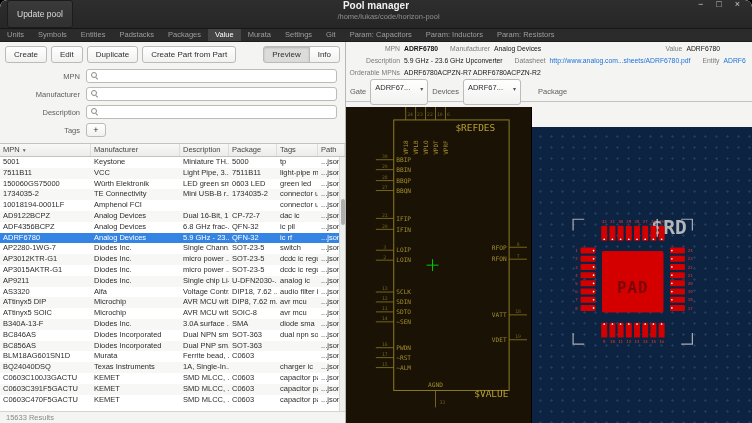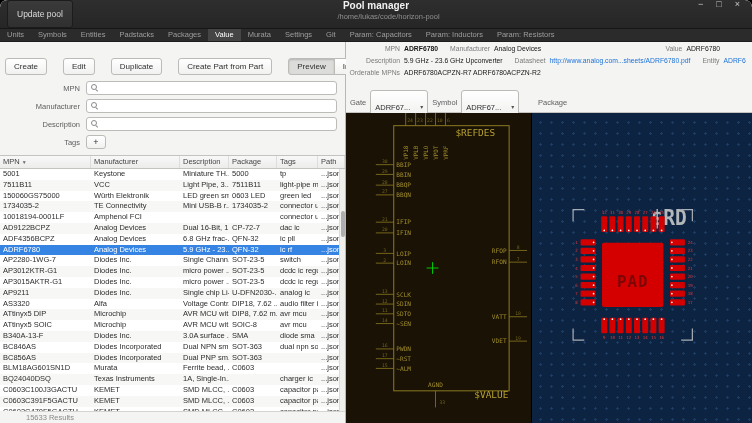--- a/index.html
+++ b/index.html
@@ -25,21 +25,21 @@
           display:flex;align-items:center;overflow:hidden;}
   .tab{font-size:7.5px;color:#9d9d9d;padding:0 7px;line-height:12px;white-space:nowrap;cursor:default;}
   .tab.active{background:#454545;color:#ffffff;}
 
   
   .main{flex:1;display:flex;min-height:0;}
   .left-pane{width:346px;flex:none;border-right:1px solid #b9b7b4;display:flex;flex-direction:column;background:#f4f4f3;min-height:0;}
   .right-pane{flex:1;display:flex;flex-direction:column;min-width:0;background:#f4f4f3;}
 
   
-  .toolbar{flex:none;display:flex;align-items:center;gap:16px;padding:4px 5px;margin-top:12px;}
+  .toolbar{flex:none;display:flex;align-items:center;gap:4px;padding:4px 5px;}
   .btn{font-size:8px;color:#2f2f2f;background:linear-gradient(#ffffff,#f1f1f0);
        border:1px solid #bdbbb7;border-radius:3px;padding:3px 8px;white-space:nowrap;cursor:default;}
   .linked{margin-left:auto;display:flex;}
   .linked .btn{border-radius:0;margin-left:-1px;}
   .linked .btn:first-child{border-radius:3px 0 0 3px;margin-left:0;}
   .linked .btn:last-child{border-radius:0 3px 3px 0;}
   .btn.active{background:#dcdcda;box-shadow:inset 0 1px 2px rgba(0,0,0,.18);}
 
   
   .filters{flex:none;padding:2px 8px 6px 0;display:flex;flex-direction:column;gap:4px;}
@@ -64,46 +64,46 @@
   .th .sort{font-size:5px;color:#666;}
   .tbody{flex:1;overflow:hidden;}
   .tr{height:10.8px;cursor:default;}
   .tr:nth-child(even){background:#f7f7f6;}
   .tr.sel{background:var(--accent);}
   .tr.sel .td{color:#fff;}
   .td{font-size:7.5px;color:#2d2d2d;line-height:10.8px;padding:0 3px;white-space:nowrap;overflow:hidden;}
   .vscroll{position:absolute;top:13px;bottom:0;right:0;width:6px;background:#efefee;border-left:1px solid #dcdcdb;}
   .vthumb{position:absolute;left:1px;top:42px;width:4px;height:26px;border-radius:2px;background:#aeaeae;}
   .statusbar{flex:none;height:12px;background:#f4f4f3;border-top:1px solid #d6d4d1;
-             font-size:7.5px;color:#8a8a8a;line-height:11px;padding-left:6px;margin-left:20px;}
+             font-size:7.5px;color:#8a8a8a;line-height:11px;padding-left:6px;}
 
   
   .info-panel{flex:none;padding:3px 6px 2px 2px;display:flex;flex-direction:column;gap:1px;}
   .info-row{display:flex;align-items:baseline;gap:4px;white-space:nowrap;overflow:hidden;height:11px;font-size:6.8px;}
   .ilbl{color:#7b7b7b;width:52px;flex:none;text-align:right;}
   .ilbl2{color:#7b7b7b;margin-left:8px;}
   .ival{color:#161616;}
   .ival.strong{font-weight:bold;}
   .ival.push{margin-right:auto;}
   .ilink{color:var(--link);}
 
   
-  .selectors{flex:none;height:20px;display:flex;align-items:center;border-bottom:1px solid #c5c3c0;margin-top:11px;}
+  .selectors{flex:none;height:20px;display:flex;align-items:center;border-bottom:1px solid #c5c3c0;}
   .sel-left{width:186px;flex:none;display:flex;align-items:center;gap:4px;padding:0 4px;}
   .sel-right{flex:1;display:flex;align-items:center;gap:4px;padding:0 6px;min-width:0;}
   .slbl{font-size:7.5px;color:#5e5e5e;flex:none;}
   .combo{height:21px;background:linear-gradient(#ffffff,#f1f1f0);border:1px solid #bdbbb7;border-radius:3px;
-         display:flex;align-items:flex-start;gap:3px;padding:12px 4px;font-size:7.5px;color:#2f2f2f;cursor:default;min-width:0;}
+         display:flex;align-items:flex-end;gap:3px;padding:12px 4px;font-size:7.5px;color:#2f2f2f;cursor:default;min-width:0;}
   .combo .cv{flex:1;white-space:nowrap;overflow:hidden;}
   .combo .chev{font-size:6px;color:#555;flex:none;}
   .combo.small{width:58px;flex:none;}
   .combo.wide{flex:1;}
 
   
-  .canvases{flex:1;display:flex;min-height:0;}
+  .canvases{flex:1;display:flex;min-height:0;align-items:flex-end;}
   .symbol-canvas{width:186px;flex:none;background:var(--sym-bg);border-right:1px solid #000;}
   .package-canvas{flex:1;background:var(--pkg-bg);min-width:0;
        background-image:radial-gradient(var(--pkg-grid) 1px,transparent 1.1px);
        background-size:11px 11px;background-position:3px 4px;padding-left:15px;}
   .canvases svg{display:block;width:100%;height:100%;}
   svg text{font-family:"DejaVu Sans Mono","Liberation Mono",monospace;}
 </style>
 </head>
 <body>
 
@@ -420,21 +420,21 @@
         </div>
       </div>
 
       <div class="selectors">
         <div class="sel-left">
           <span class="slbl">Gate</span>
           <div class="combo small">
             <span class="cv">ADRF67...</span>
             <span class="chev">▾</span>
           </div>
-          <span class="slbl">Symbol</span>
+          <span class="slbl">Devices</span>
           <div class="combo small">
             <span class="cv">ADRF67...</span>
             <span class="chev">▾</span>
           </div>
         </div>
         <div class="sel-right">
           <span class="slbl">Package</span>
         </div>
       </div>
 

